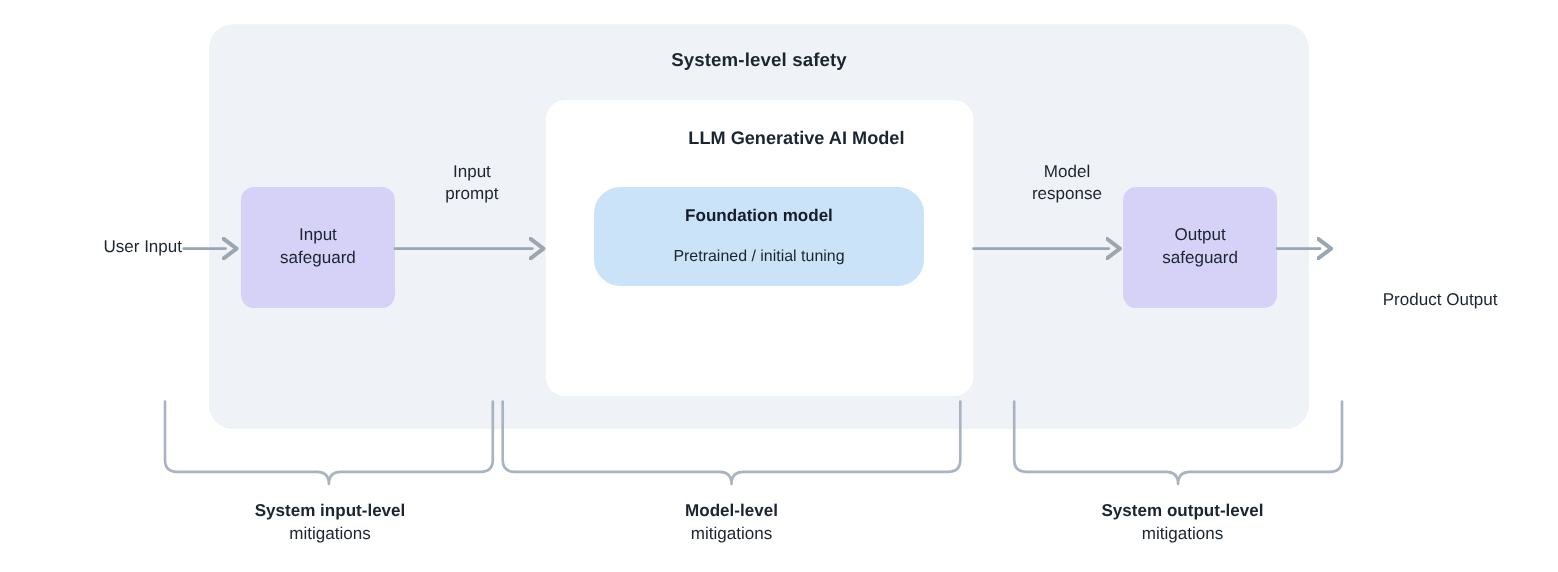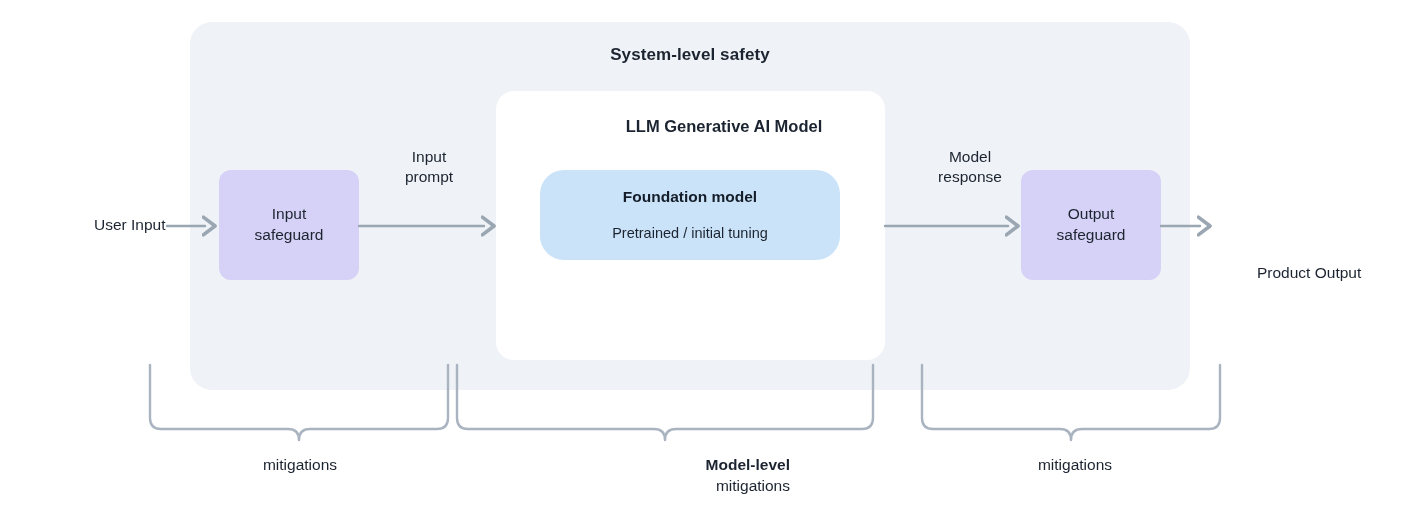--- a/index.html
+++ b/index.html
@@ -150,21 +150,21 @@
     font-weight: bold;
     color: #1b2430;
   }
   .bracket-caption .bc-sub {
     display: block;
     font-size: 15.5px;
     font-weight: normal;
     color: #1b2430;
   }
   .bracket-caption.c1 { left: 155px; top: 455px; width: 290px; }
-  .bracket-caption.c2 { left: 540px; top: 455px; width: 250px; text-align: right; }
+  .bracket-caption.c2 { left: 540px; top: 455px; width: 250px; }
   .bracket-caption.c3 { left: 930px; top: 455px; width: 290px; }
 </style>
 </head>
 <body>
 
 <div id="stage">
 
   <div class="system-panel"></div>
   <div class="system-title">System-level safety</div>
 
@@ -221,23 +221,25 @@
       <path d="M150,365 L150,418 Q150,429 161,429 L288,429 Q299,429 299,440
                Q299,429 310,429 L437,429 Q448,429 448,418 L448,365"></path>
       <path d="M457,365 L457,418 Q457,429 468,429 L654,429 Q665,429 665,440
                Q665,429 676,429 L862,429 Q873,429 873,418 L873,365"></path>
       <path d="M922,365 L922,418 Q922,429 933,429 L1060,429 Q1071,429 1071,440
                Q1071,429 1082,429 L1209,429 Q1220,429 1220,418 L1220,365"></path>
     </g>
   </svg>
 
   <div class="bracket-caption c1">
+    <span class="bc-title">System input-level</span>
     <span class="bc-sub">mitigations</span>
   </div>
   <div class="bracket-caption c2">
     <span class="bc-title">Model-level</span>
     <span class="bc-sub">mitigations</span>
   </div>
   <div class="bracket-caption c3">
+    <span class="bc-title">System output-level</span>
     <span class="bc-sub">mitigations</span>
   </div>
 
 </div>
 
 </body></html>

